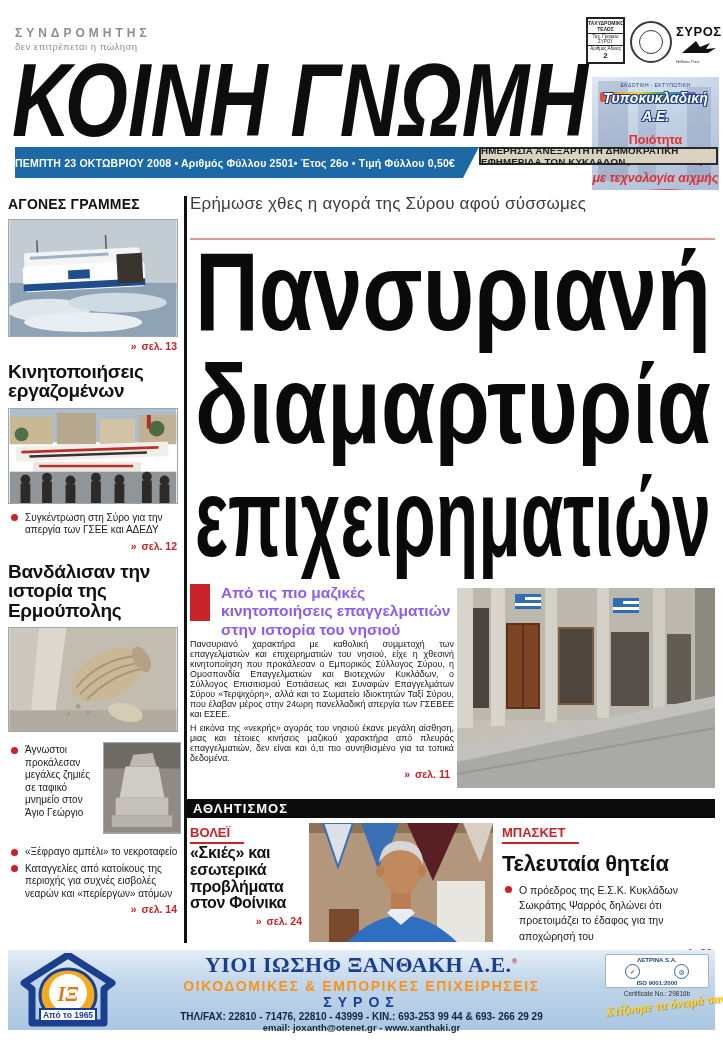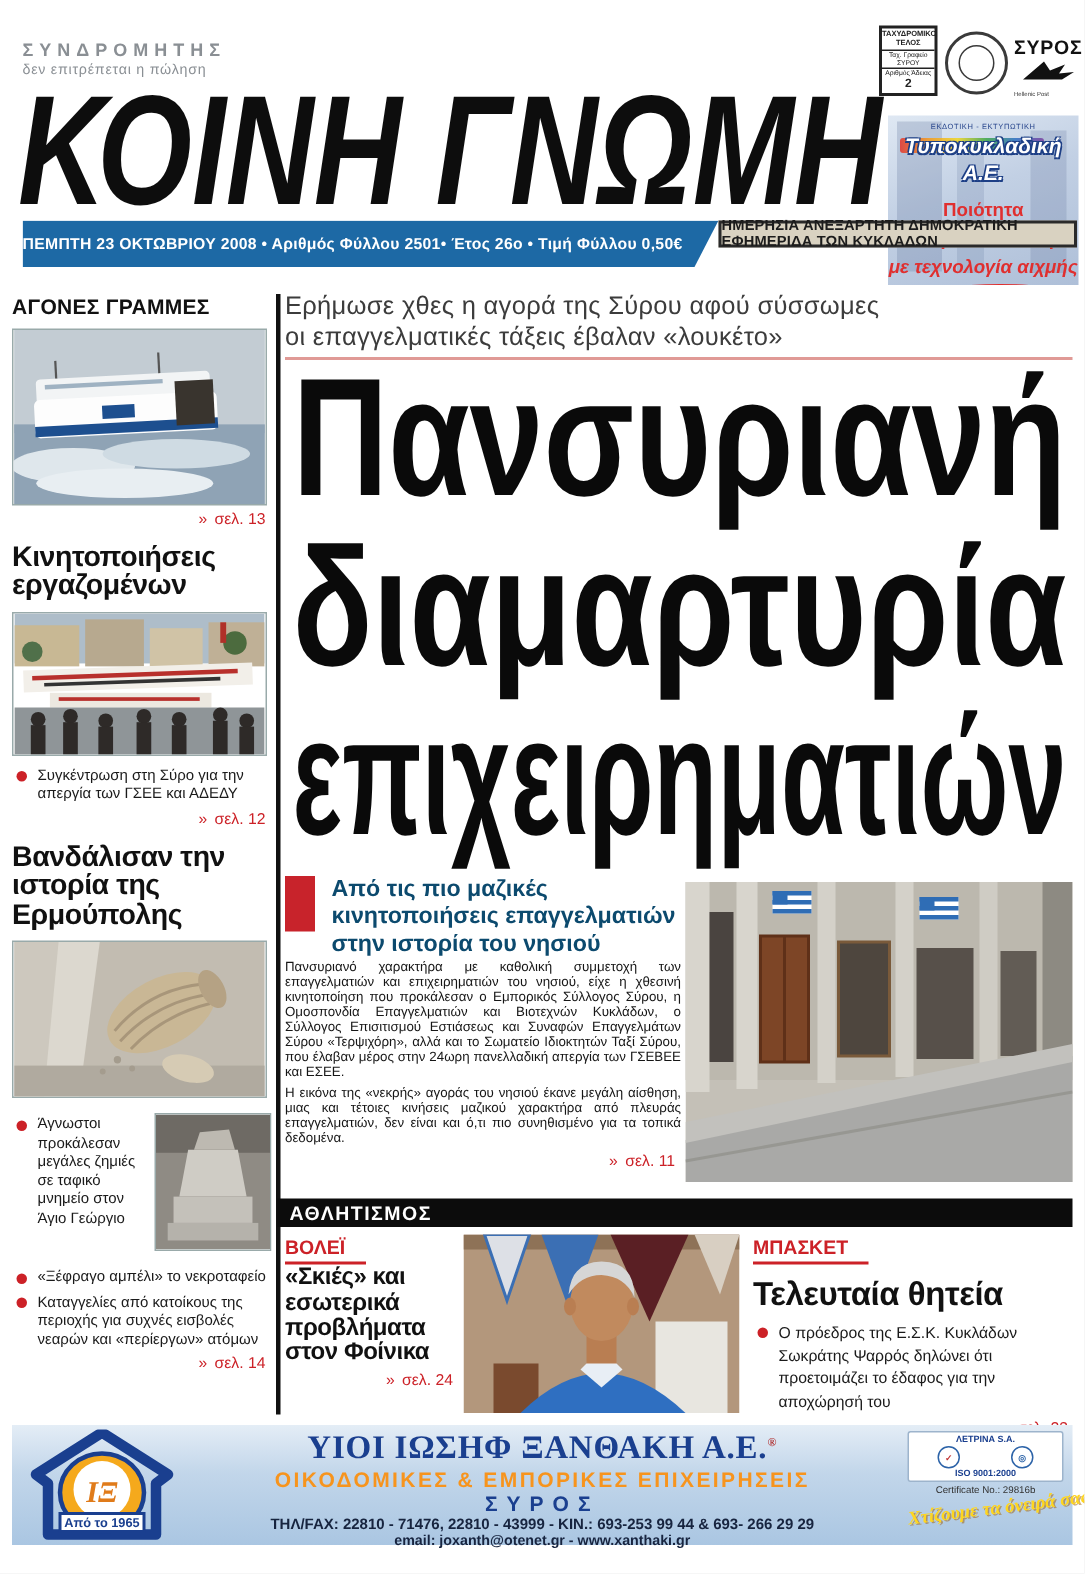--- a/index.html
+++ b/index.html
@@ -55,34 +55,34 @@
 
   
   .sidebar { left:8px; top:196px; width:173px; }
   .side-title-sm { font-size:14px; font-weight:bold; color:#111; letter-spacing:0.2px; }
   .side-title-lg { font-size:19px; font-weight:bold; color:#111; line-height:1.02; letter-spacing:-0.3px; margin-top:10px; }
   .photo-frame { display:block; margin-top:7px; border:1px solid #9aa; }
   .bullets { margin-top:8px; }
   .bullet-row { display:flex; margin-top:4px; }
   .dot { flex:none; width:7px; height:7px; border-radius:50%; background:#cc2127; margin:2.5px 7px 0 3px; }
   .bullet-text { font-size:10px; line-height:1.26; color:#1a1a1a; }
-  .ref { text-align:right; color:#cc2127; font-weight:normal; font-size:10.5px; margin-top:3px; padding-right:4px; }
+  .ref { text-align:right; color:#cc2127; font-weight:bold; font-size:10.5px; margin-top:3px; padding-right:4px; }
   .ref .arrow { letter-spacing:-1px; margin-right:3px; }
   .bullet-photo { float:right; margin:2px 0 4px 6px; border:1px solid #9aa; }
 
   .divider-v { left:184px; top:196px; width:2.5px; height:747px; background:#111; }
 
   
   .kicker { left:190px; top:194px; width:525px; text-align:left; font-size:17px;
     color:#3c3c3c; line-height:1.22; letter-spacing:0.2px; }
   .red-rule { left:190px; top:238px; width:525px; height:2px; background:#e09a96; }
   .headline-svg { left:191px; top:242px; }
   .subhead { left:190px; top:584px; width:268px; display:flex; }
   .subhead .block { flex:none; width:20px; height:37px; background:#c8232b; margin-right:11px; }
-  .subhead .txt { font-size:15.5px; font-weight:bold; color:#0c4a6e; line-height:1.18; }
+  .subhead .txt { font-size:15.5px; font-weight:bold; color:#8b5cf6; line-height:1.18; }
   .body-col { left:190px; top:640px; width:264px; }
   .body-col p { font-size:8.9px; line-height:1.12; text-align:justify; color:#161616; margin-bottom:4px; }
   .main-photo { left:457px; top:588px; }
 
   
   .sports-bar { left:185px; top:799px; width:530px; height:19px; background:#0c0c0c;
     color:#fff; font-weight:bold; font-size:13px; letter-spacing:1px; display:flex;
     align-items:center; padding-left:8px; }
   .kick { display:inline-block; color:#cc2127; font-weight:bold; font-size:13px;
     border-bottom:2px solid #cc2127; padding:0 14px 2px 0; }
@@ -300,21 +300,20 @@
     <div class="ref">
       <span class="arrow">»</span>
       <span>σελ. 14</span>
     </div>
   </div>
 
   <div class="abs divider-v"></div>
 
   <div class="abs kicker">
     <div>Ερήμωσε χθες η αγορά της Σύρου αφού σύσσωμες</div>
-    <div>οι επαγγελματικές τάξεις έβαλαν «λουκέτο»</div>
   </div>
   <div class="abs red-rule"></div>
 
   <svg class="abs headline-svg" width="524" height="340" viewBox="0 0 524 340">
     <text x="4" y="88" textLength="516" lengthAdjust="spacingAndGlyphs" font-family="Liberation Sans, sans-serif" font-weight="bold" font-size="112" fill="#0a0a0a">Πανσυριανή</text>
     <text x="4" y="201" textLength="516" lengthAdjust="spacingAndGlyphs" font-family="Liberation Sans, sans-serif" font-weight="bold" font-size="112" fill="#0a0a0a">διαμαρτυρία</text>
     <text x="4" y="314" textLength="516" lengthAdjust="spacingAndGlyphs" font-family="Liberation Sans, sans-serif" font-weight="bold" font-size="112" fill="#0a0a0a">επιχειρηματιών</text>
   </svg>
 
   <div class="abs subhead">

